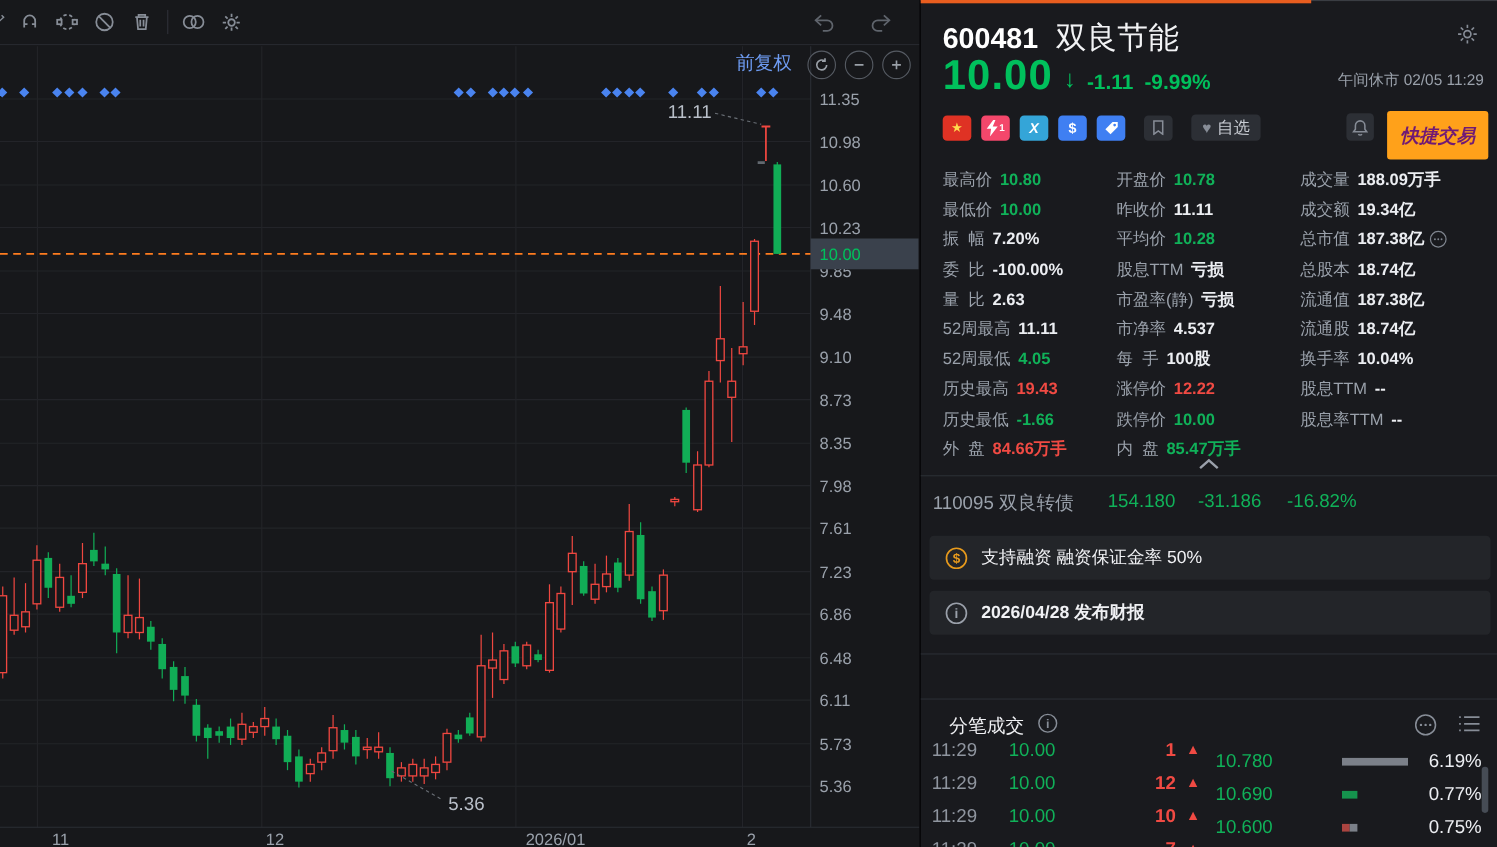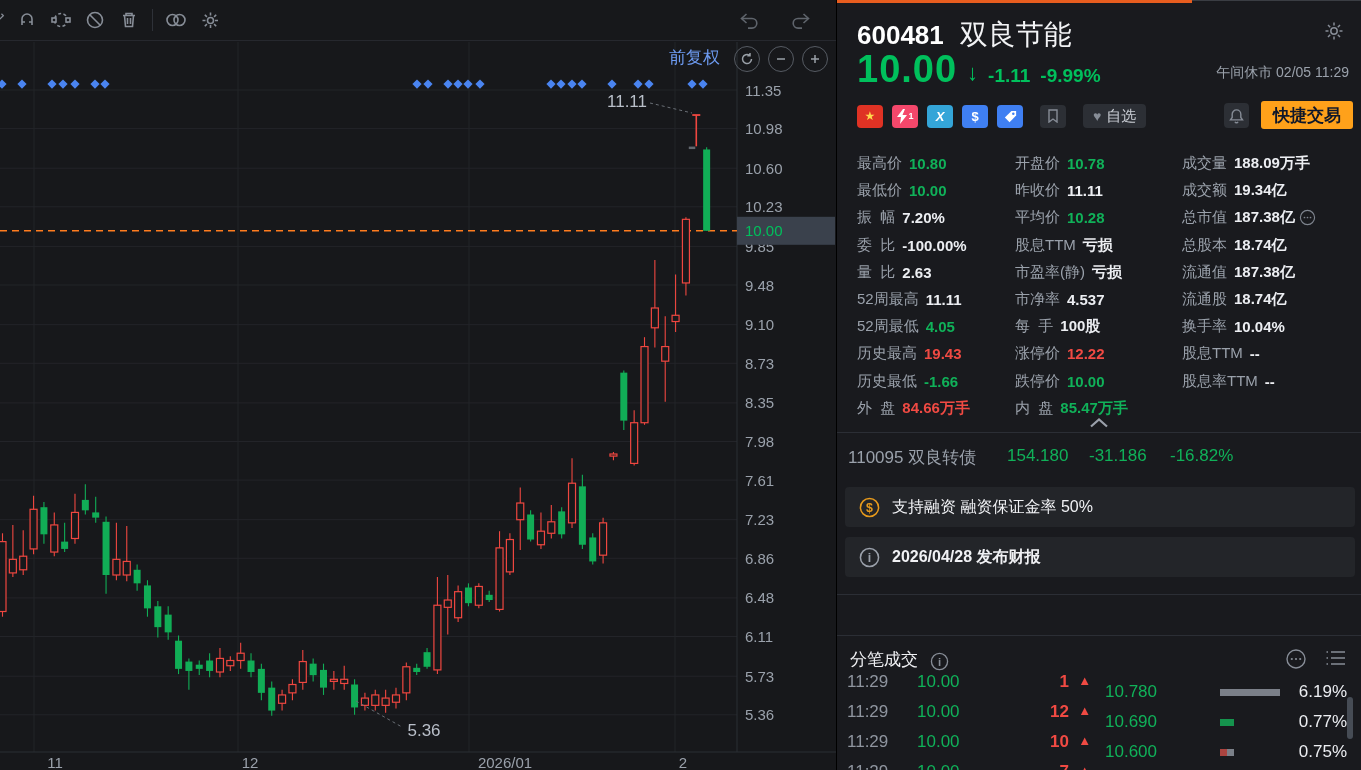--- a/index.html
+++ b/index.html
@@ -39,23 +39,23 @@
   .chg { font-size:19px; font-weight:bold; color:#00c05c; }
   .session { position:absolute; right:12px; top:64px; font-size:14px; color:#9aa1ab; }
   .badge-row { position:absolute; left:20px; top:103px; height:26px; display:flex; align-items:center; gap:9px; }
   .sq { width:26px; height:23px; border-radius:4px; display:flex; align-items:center;
     justify-content:center; font-size:13px; font-weight:bold; color:#fff; cursor:pointer; }
   .fav-pill { height:24px; border-radius:4px; background:#2c2f35; color:#c9cdd4; font-size:15px;
     display:flex; align-items:center; gap:5px; padding:0 10px; cursor:pointer; margin-left:8px; }
   .fav-pill .heart { color:#878d97; font-size:14px; }
   .bell-btn { position:absolute; right:112px; top:103px; width:25px; height:25px; background:#2c2f35;
     border-radius:4px; display:flex; align-items:center; justify-content:center; cursor:pointer; }
-  .quick-trade { position:absolute; right:8px; top:101px; width:92px; height:28px; background:#ffa11a;
-    border-radius:3px; color:#0f172a; font-size:17px; font-weight:bold; display:flex;
-    align-items:center; justify-content:center; cursor:pointer; }
+  .quick-trade { position:absolute; right:8px; top:101px; width:92px; height:44px; background:#ffa11a;
+    border-radius:3px; color:#701a75; font-size:17px; font-weight:bold; display:flex;
+    align-items:center; justify-content:center; cursor:pointer;font-style:italic; }
 
   .stats { position:absolute; left:20px; top:150px; width:495px; }
   .stat-col { position:absolute; top:0; }
   .stat-col.c1 { left:0; width:158px; }
   .stat-col.c2 { left:158px; width:167px; }
   .stat-col.c3 { left:325px; width:170px; }
   .stat-row { height:27.2px; display:flex; align-items:center; font-size:15px; white-space:pre; }
   .stat-label { color:#9aa1ab; margin-right:7px; }
   .stat-value { font-weight:bold; }
   .v-g { color:#10b159; } .v-r { color:#f04a43; } .v-w { color:#eceef2; }
@@ -73,21 +73,21 @@
 
   .notice-card { position:absolute; left:8px; width:510px; height:40px; background:#232529;
     border-radius:4px; display:flex; align-items:center; padding-left:14px; gap:12px; cursor:pointer; }
   .notice-text { font-size:16px; color:#f0f1f4; }
   .notice-text.b { font-weight:bold; }
 
   .tabs-row { position:absolute; left:22px; top:600px; display:flex; gap:50px; font-size:17px; }
   .tab { color:#c6cad2; cursor:pointer; padding-bottom:8px; }
   .tab.active { color:#f1731d; font-weight:bold; }
 
-  .ticks-hdr { position:absolute; left:13px; top:648px; display:flex; align-items:flex-end; gap:12px; }
+  .ticks-hdr { position:absolute; left:26px; top:648px; display:flex; align-items:flex-start; gap:12px; }
   .ticks-title { font-size:17px; color:#f0f1f4; }
   .hdr-icons { position:absolute; right:14px; top:648px; display:flex; gap:18px; }
   .hdr-icons .ic { cursor:pointer; }
 
   .tick-list { position:absolute; left:10px; top:674px; width:256px; height:96px; overflow:hidden; }
   .tick-row { position:relative; height:30px; font-size:17px; }
   .tick-row .t { position:absolute; left:0; top:6px; color:#8f959f; }
   .tick-row .p { position:absolute; left:70px; top:6px; color:#10b159; }
   .tick-row .v { position:absolute; right:34px; top:6px; color:#f04a43; font-weight:bold; }
   .tick-row .d { position:absolute; right:12px; top:7px; color:#f04a43; font-size:13px; }

